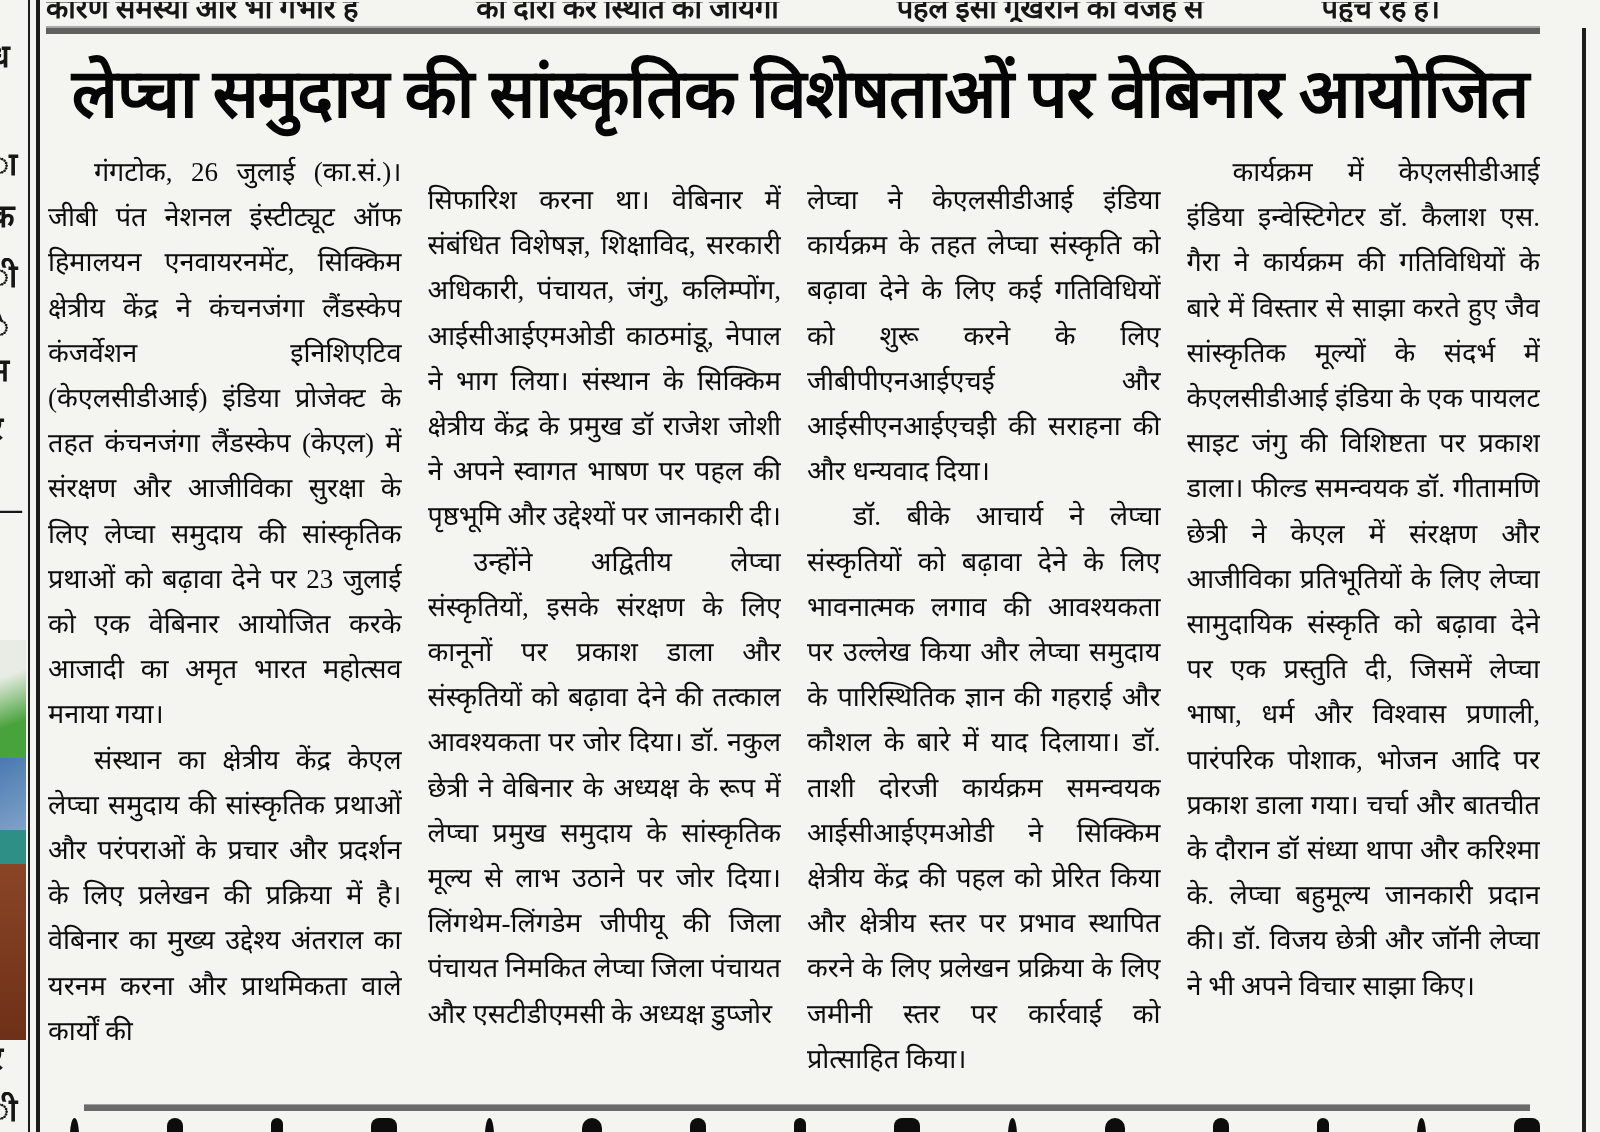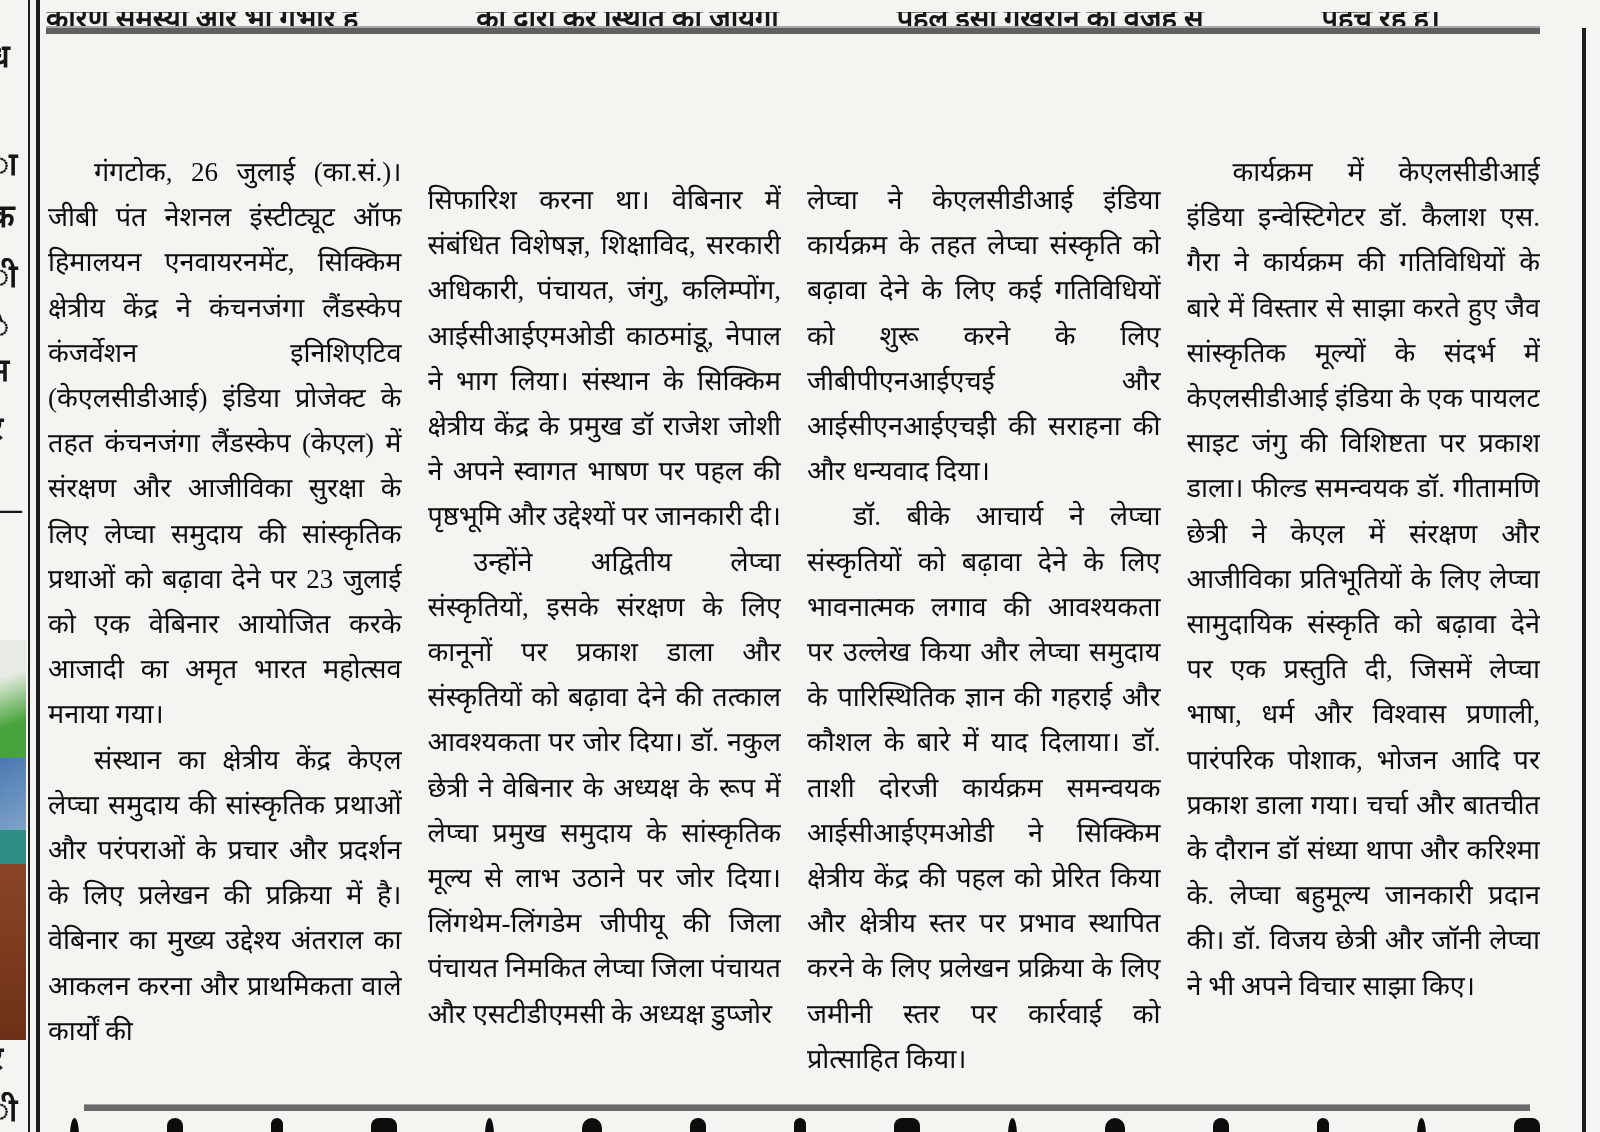--- a/index.html
+++ b/index.html
@@ -6,21 +6,21 @@
   .page{
     position:relative;
     width:1600px;height:1132px;
     background:#f4f4f1;
     overflow:hidden;
     font-family:"Liberation Serif","DejaVu Serif",serif;
     color:#0d0d0d;
   }
   
   .top-strip{
-    position:absolute;top:12px;left:46px;right:160px;height:20px;
+    position:absolute;top:2px;left:46px;right:160px;height:20px;
     overflow:hidden;
   }
   .top-strip-inner{
     display:flex;justify-content:space-between;
     font-size:29px;font-weight:bold;white-space:nowrap;
     transform:translateY(-15px);
     color:#161616;
   }
   
   .headline-rule{
@@ -88,25 +88,26 @@
       <span>पहुंच रहे हैं।</span>
     </div>
   </div>
 
   <div class="headline-rule"></div>
   <div class="left-rule-a"></div>
   <div class="left-rule-b"></div>
   <div class="right-rule"></div>
   <div class="bottom-rule"></div>
 
+  <div class="headline">लेप्चा समुदाय की सांस्कृतिक विशेषताओं पर वेबिनार आयोजित</div>
 
   <div class="body-cols">
     <div class="col">
       <p>गंगटोक, 26 जुलाई (का.सं.)। जीबी पंत नेशनल इंस्टीट्यूट ऑफ हिमालयन एनवायरनमेंट, सिक्किम क्षेत्रीय केंद्र ने कंचनजंगा लैंडस्केप कंजर्वेशन इनिशिएटिव (केएलसीडीआई) इंडिया प्रोजेक्ट के तहत कंचनजंगा लैंडस्केप (केएल) में संरक्षण और आजीविका सुरक्षा के लिए लेप्चा समुदाय की सांस्कृतिक प्रथाओं को बढ़ावा देने पर 23 जुलाई को एक वेबिनार आयोजित करके आजादी का अमृत भारत महोत्सव मनाया गया।</p>
-      <p>संस्थान का क्षेत्रीय केंद्र केएल लेप्चा समुदाय की सांस्कृतिक प्रथाओं और परंपराओं के प्रचार और प्रदर्शन के लिए प्रलेखन की प्रक्रिया में है। वेबिनार का मुख्य उद्देश्य अंतराल का आकलन करना और प्राथमिकता वाले कार्यों की</p>
+      <p>संस्थान का क्षेत्रीय केंद्र केएल लेप्चा समुदाय की सांस्कृतिक प्रथाओं और परंपराओं के प्रचार और प्रदर्शन के लिए प्रलेखन की प्रक्रिया में है। वेबिनार का मुख्य उद्देश्य अंतराल का यरनम करना और प्राथमिकता वाले कार्यों की</p>
     </div>
     <div class="col">
       <p class="no-indent">सिफारिश करना था। वेबिनार में संबंधित विशेषज्ञ, शिक्षाविद, सरकारी अधिकारी, पंचायत, जंगु, कलिम्पोंग, आईसीआईएमओडी काठमांडू, नेपाल ने भाग लिया। संस्थान के सिक्किम क्षेत्रीय केंद्र के प्रमुख डॉ राजेश जोशी ने अपने स्वागत भाषण पर पहल की पृष्ठभूमि और उद्देश्यों पर जानकारी दी।</p>
       <p>उन्होंने अद्वितीय लेप्चा संस्कृतियों, इसके संरक्षण के लिए कानूनों पर प्रकाश डाला और संस्कृतियों को बढ़ावा देने की तत्काल आवश्यकता पर जोर दिया। डॉ. नकुल छेत्री ने वेबिनार के अध्यक्ष के रूप में लेप्चा प्रमुख समुदाय के सांस्कृतिक मूल्य से लाभ उठाने पर जोर दिया। लिंगथेम-लिंगडेम जीपीयू की जिला पंचायत निमकित लेप्चा जिला पंचायत और एसटीडीएमसी के अध्यक्ष डुप्जोर</p>
     </div>
     <div class="col">
       <p class="no-indent">लेप्चा ने केएलसीडीआई इंडिया कार्यक्रम के तहत लेप्चा संस्कृति को बढ़ावा देने के लिए कई गतिविधियों को शुरू करने के लिए जीबीपीएनआईएचई और आईसीएनआईएचईी की सराहना की और धन्यवाद दिया।</p>
       <p>डॉ. बीके आचार्य ने लेप्चा संस्कृतियों को बढ़ावा देने के लिए भावनात्मक लगाव की आवश्यकता पर उल्लेख किया और लेप्चा समुदाय के पारिस्थितिक ज्ञान की गहराई और कौशल के बारे में याद दिलाया। डॉ. ताशी दोरजी कार्यक्रम समन्वयक आईसीआईएमओडी ने सिक्किम क्षेत्रीय केंद्र की पहल को प्रेरित किया और क्षेत्रीय स्तर पर प्रभाव स्थापित करने के लिए प्रलेखन प्रक्रिया के लिए जमीनी स्तर पर कार्रवाई को प्रोत्साहित किया।</p>
     </div>
     <div class="col">

